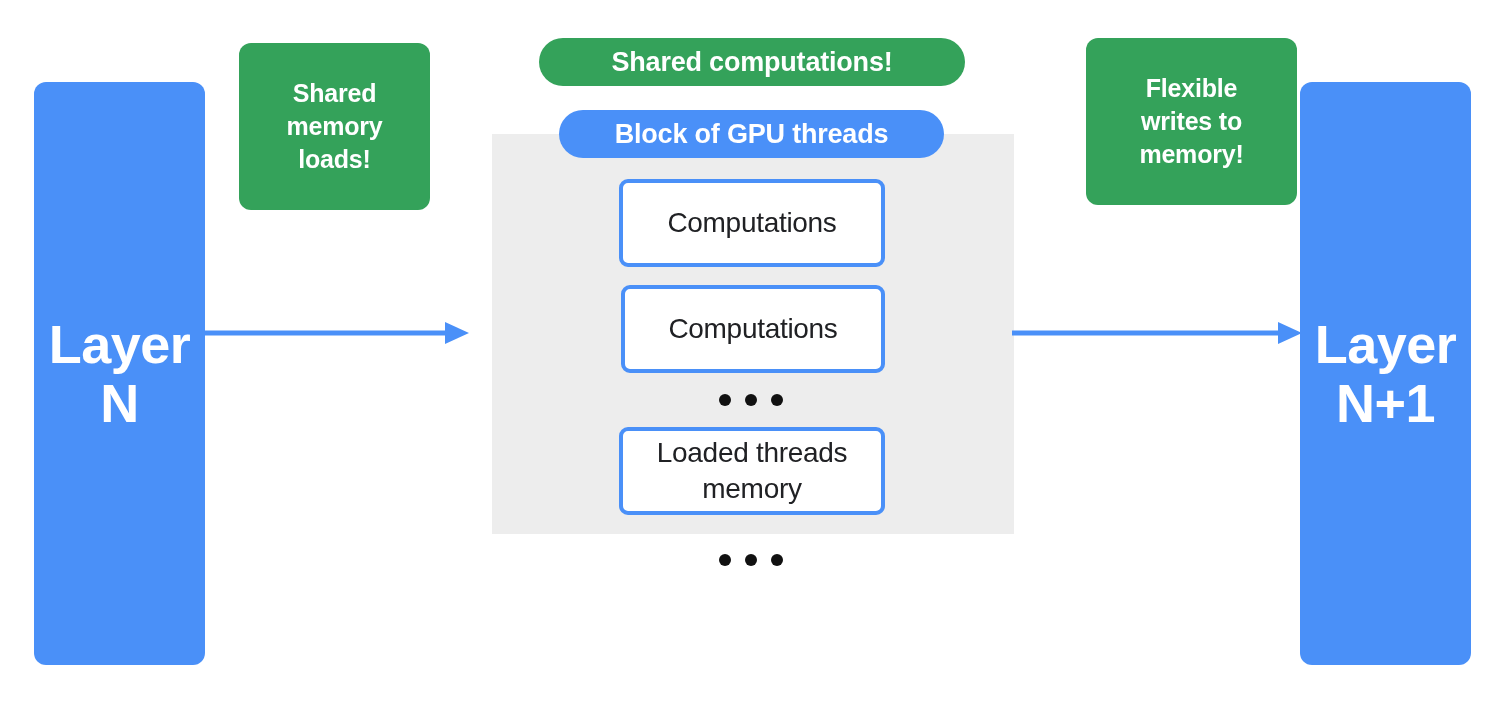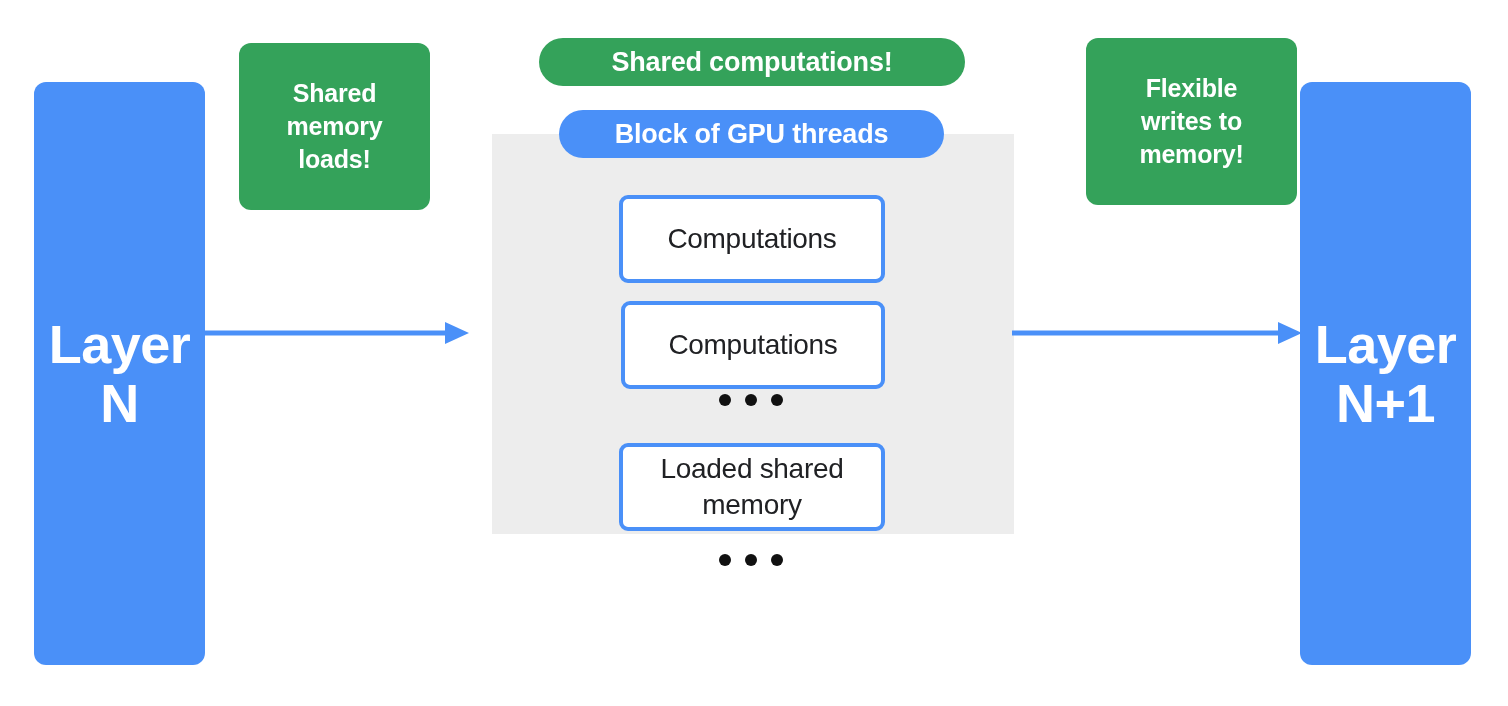--- a/index.html
+++ b/index.html
@@ -97,21 +97,20 @@
     box-sizing: border-box;
     display: flex;
     align-items: center;
     justify-content: center;
     color: #202124;
     font-size: 28px;
     line-height: 1.28;
     text-align: center;
     white-space: pre-line;
     letter-spacing: -0.3px;
-    margin-top: 16px;
   }
   #thread-box-1 { left: 619px; top: 179px; width: 266px; height: 88px; }
   #thread-box-2 { left: 621px; top: 285px; width: 264px; height: 88px; }
   #thread-box-3 { left: 619px; top: 427px; width: 266px; height: 88px; }
 
   
   .dots {
     position: absolute;
     display: flex;
     align-items: center;
@@ -180,21 +179,21 @@
   <div id="thread-box-1" class="thread-box">Computations</div>
 
   <div id="thread-box-2" class="thread-box">Computations</div>
 
   <div id="dots-inner" class="dots">
     <span class="dot"></span>
     <span class="dot"></span>
     <span class="dot"></span>
   </div>
 
-  <div id="thread-box-3" class="thread-box">Loaded shared
+  <div id="thread-box-3" class="thread-box">Loaded threads
 memory</div>
 
   <div id="dots-outer" class="dots">
     <span class="dot"></span>
     <span class="dot"></span>
     <span class="dot"></span>
   </div>
 
 
   <svg id="arrow-right" class="arrow-svg" width="290" height="26" viewBox="0 0 290 26">

